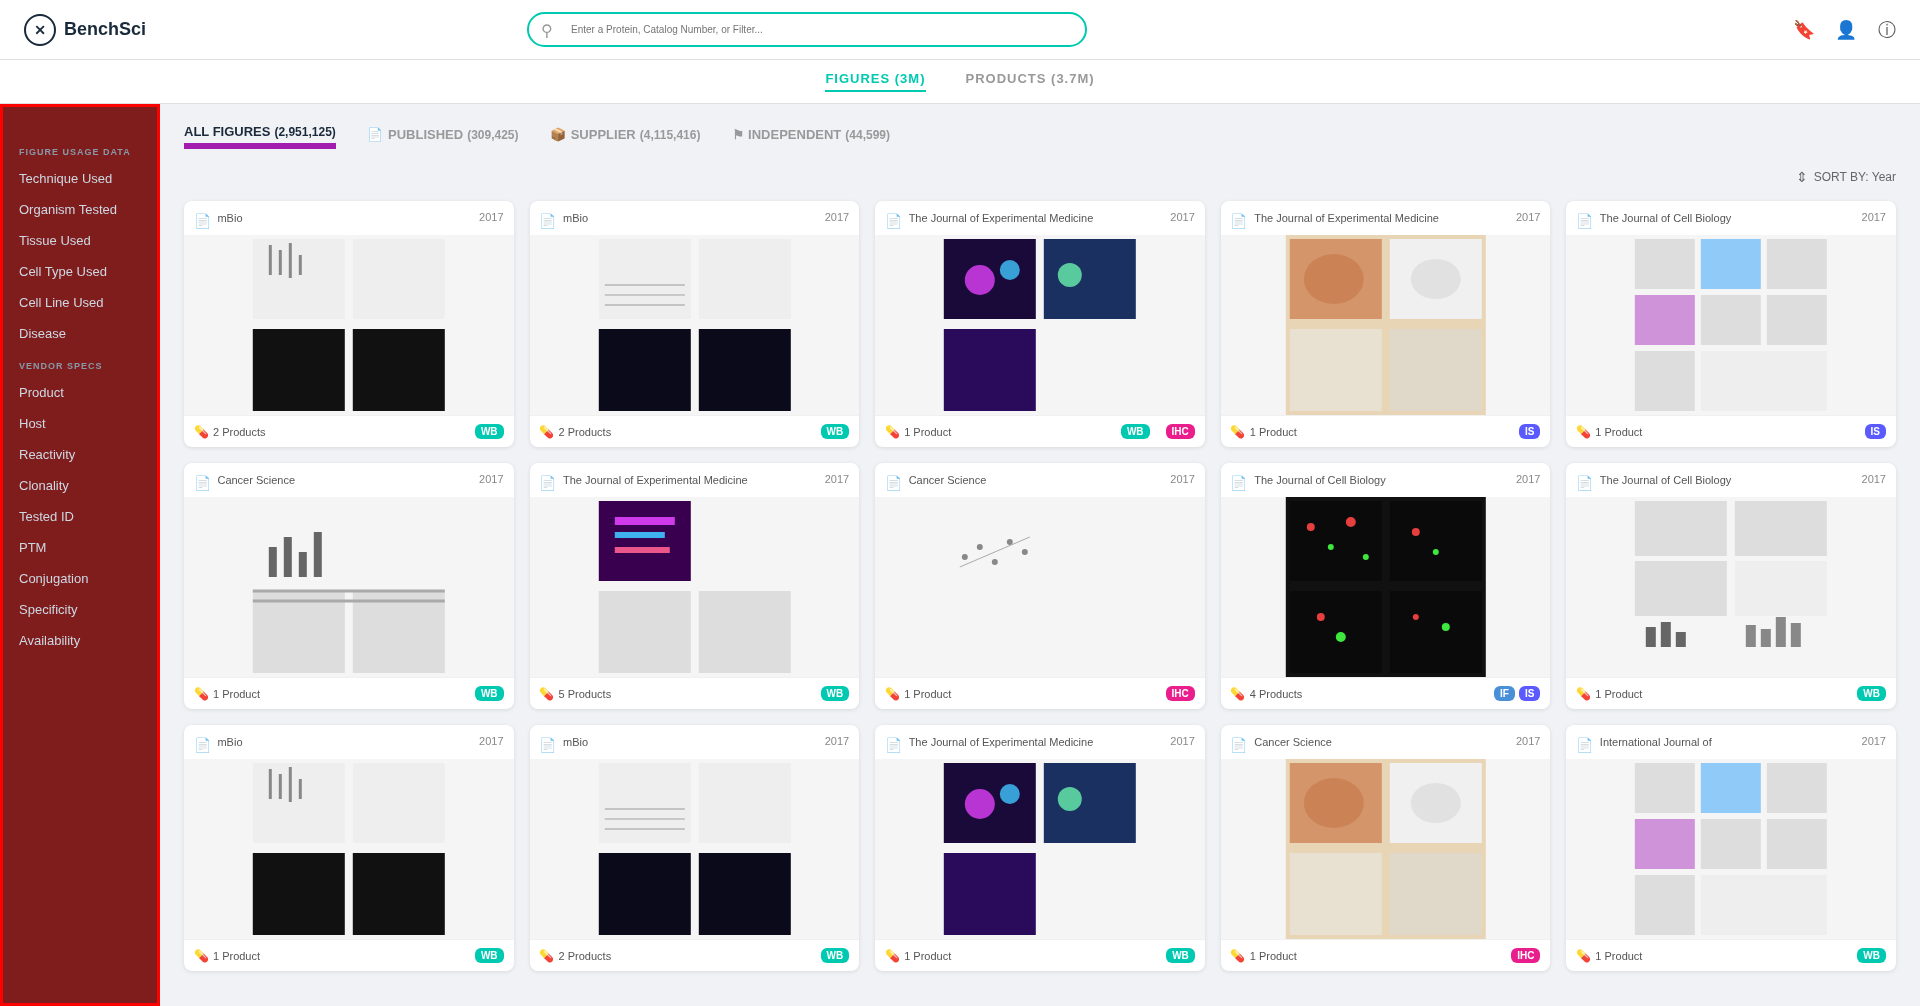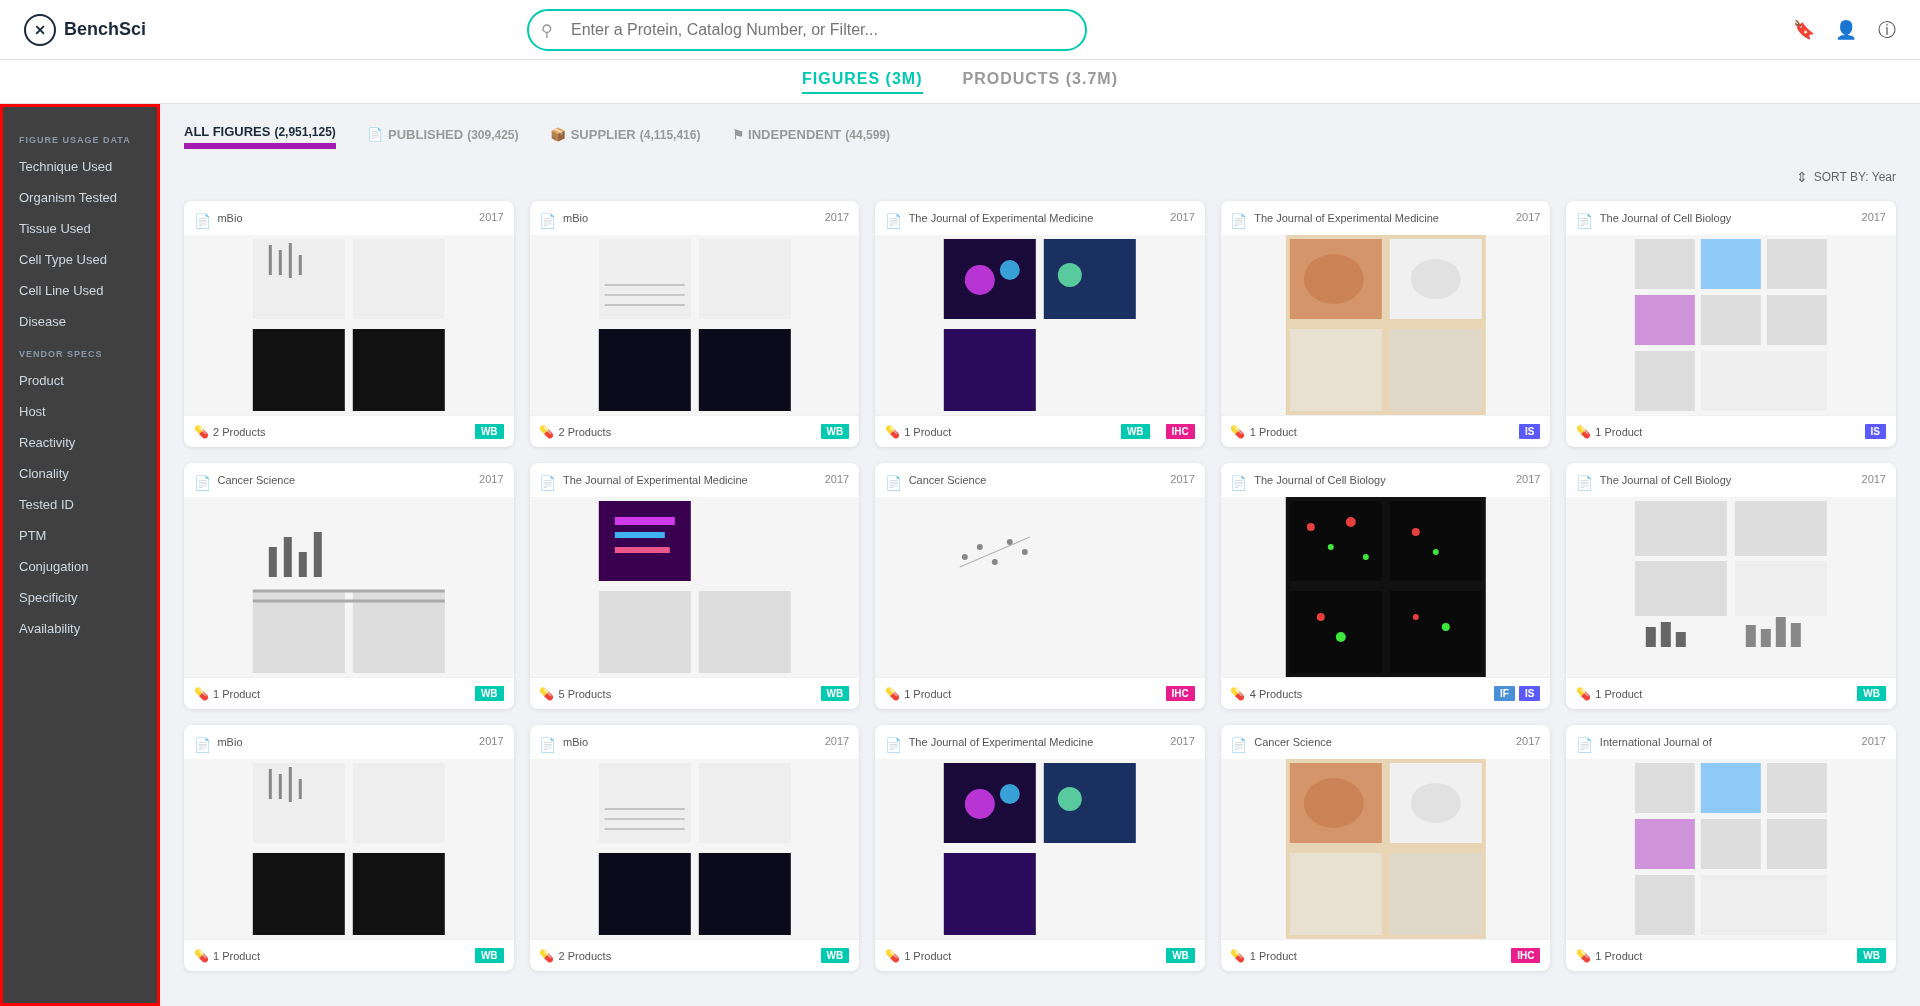--- a/index.html
+++ b/index.html
@@ -38,21 +38,21 @@
       flex: 1;
       max-width: 560px;
       margin: 0 auto;
       position: relative;
     }
     .search-bar input {
       width: 100%;
       padding: 10px 16px 10px 42px;
       border: 2px solid #00c9b1;
       border-radius: 25px;
-      font-size: 16px;
+      font-size: 10px;
       color: #be185d;
       outline: none;
     }
     .search-icon-wrap {
       position: absolute;
       left: 14px; top: 50%;
       transform: translateY(-50%);
       color: #999;
     }
     .header-icons {
@@ -74,21 +74,21 @@
       display: flex;
       align-items: center;
       justify-content: center;
       gap: 40px;
       border-bottom: 1px solid #e0e0e0;
       position: fixed;
       top: 60px; left: 0; right: 0;
       z-index: 99;
     }
     .tab-item {
-      font-size: 16px;
+      font-size: 13px;
       font-weight: 600;
       letter-spacing: 1px;
       color: #999;
       cursor: pointer;
       padding-bottom: 4px;
       border-bottom: 2px solid transparent;
     }
     .tab-item.active {
       color: #00c9b1;
       border-bottom: 2px solid #00c9b1;
@@ -97,23 +97,23 @@
     
     .main-layout {
       display: flex;
       margin-top: 104px;
     }
 
     
     .sidebar {
       width: 160px;
       min-width: 160px;
-      background: #404040;
+      background: #7f1d1d;
       min-height: calc(100vh - 104px);
-      padding: 16px 0;
+      padding: 28px 0;
       position: fixed;
       top: 104px;
       left: 0;
       bottom: 0;
       overflow-y: auto;
       border: 3px solid red;
     }
     .sidebar-section-label {
       font-size: 9px;
       font-weight: 700;
@@ -230,21 +230,21 @@
       font-size: 11px;
       color: #555;
       display: flex; align-items: center; gap: 4px;
     }
     .products-icon { color: #999; font-size: 12px; }
     .badge-group { display: flex; gap: 4px; }
     .badge {
       font-size: 10px;
       font-weight: 700;
       padding: 2px 6px;
-      border-radius: 1px;
+      border-radius: 6px;
       color: #fff;
     }
     .badge-wb { background: #00c9b1; }
     .badge-ihc { background: #e91e8c; margin-left: 12px; }
     .badge-if { background: #4a90d9; }
     .badge-is { background: #5a5aff; }
   </style>
 </head>
 <body>
 

